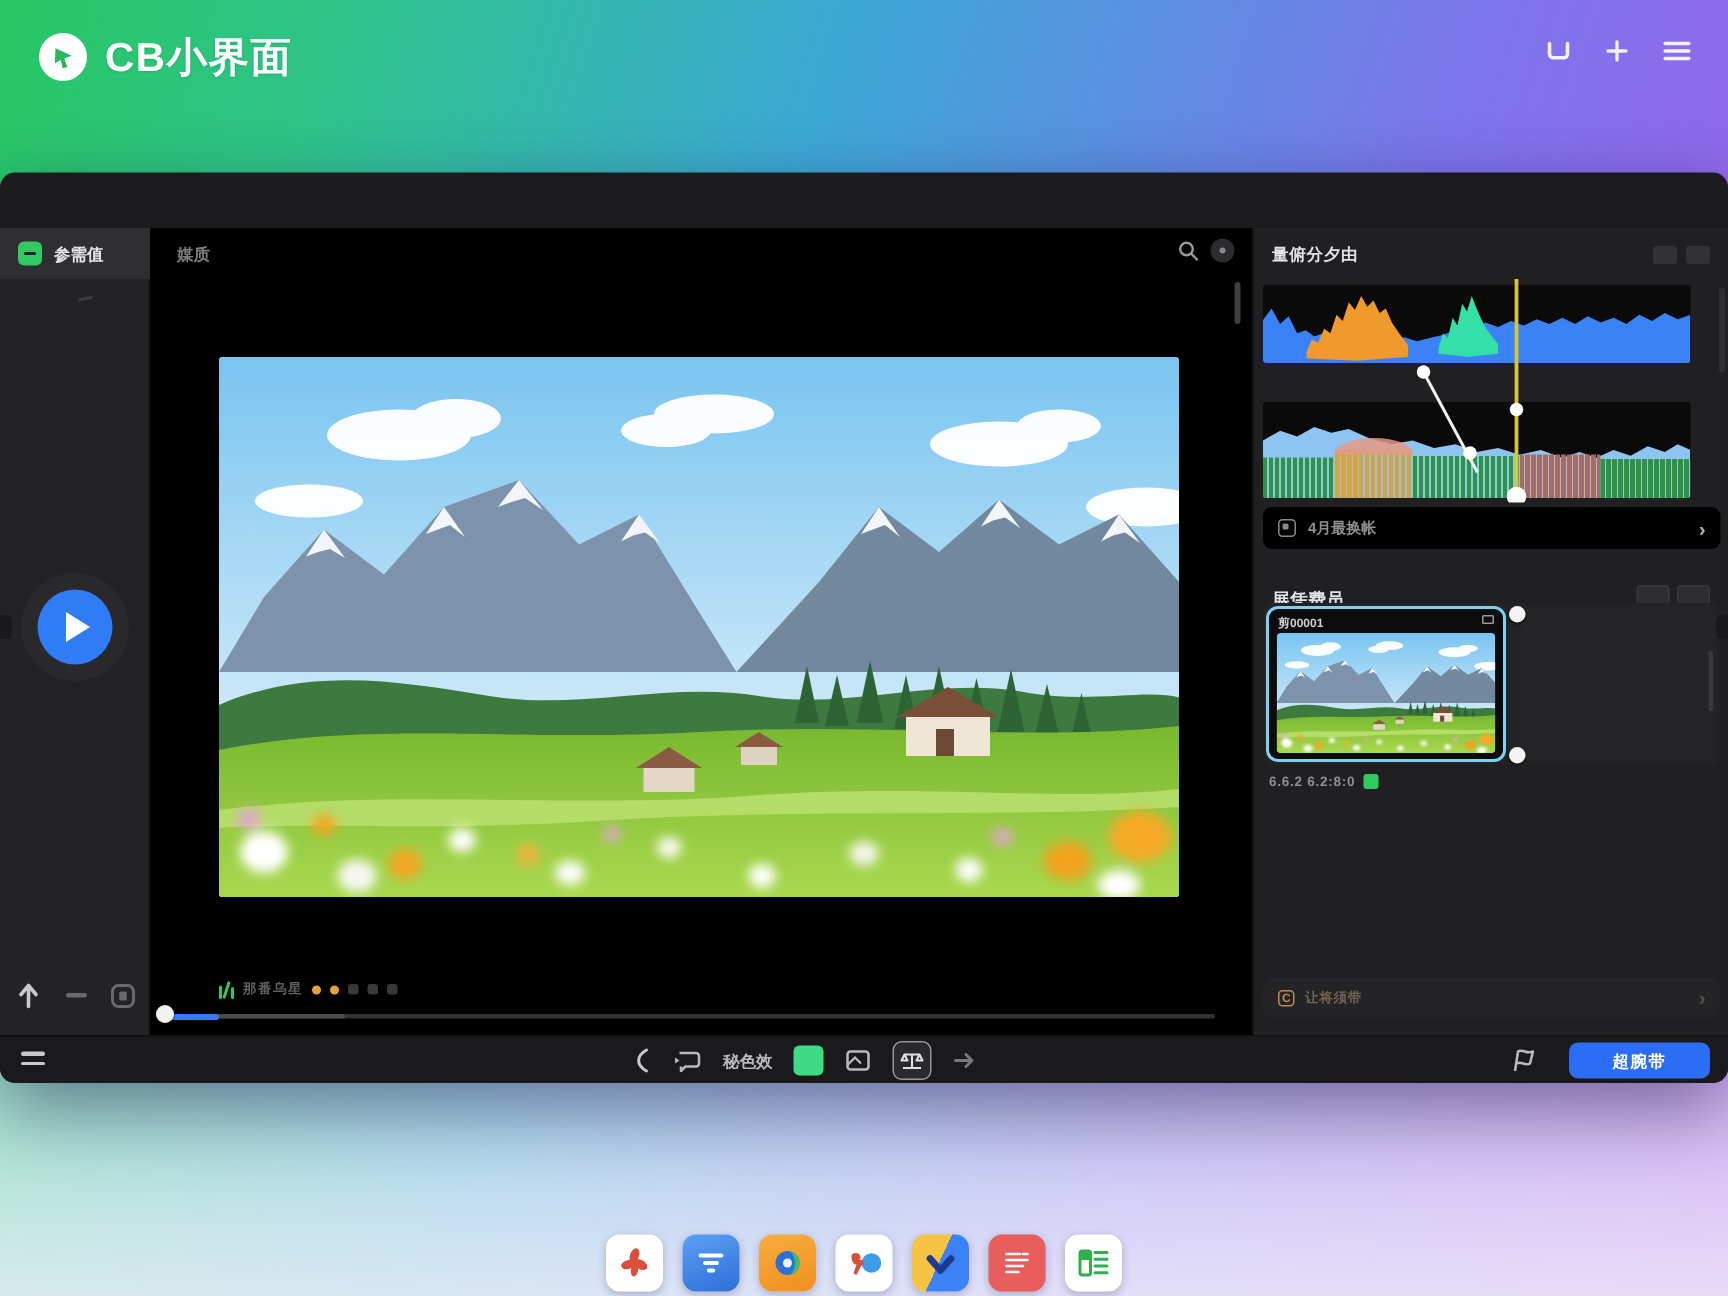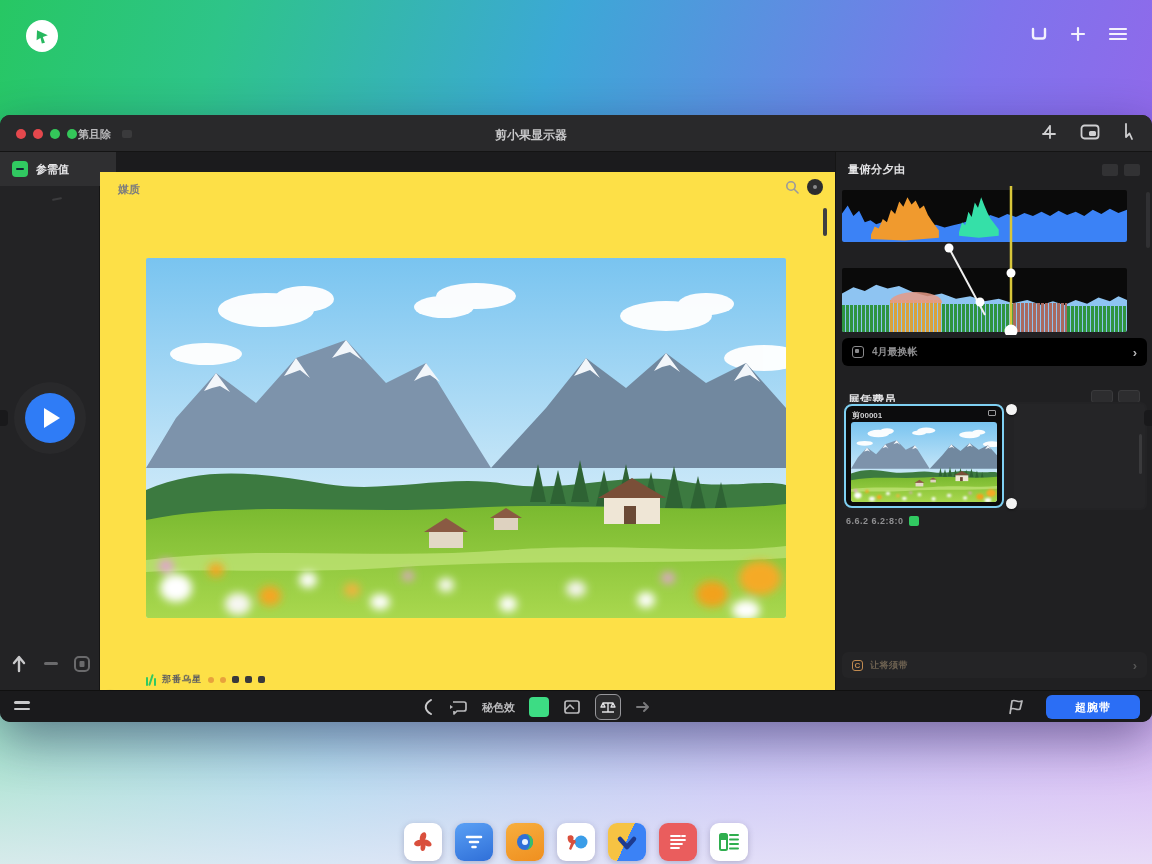--- a/index.html
+++ b/index.html
@@ -31,21 +31,21 @@
   .lib-item { left:0; top:0; width:116px; height:34px; background:#2f2f31; display:flex; align-items:center; gap:8px; padding-left:12px; }
   .lib-ic { width:16px; height:16px; border-radius:4px; background:#31c961; display:flex; align-items:center; justify-content:center; }
   .lib-ic i { width:8px; height:2px; background:#123; border-radius:1px; display:block; }
   .lib-label { font-size:11px; font-weight:700; color:#e6e6e8; }
   .side-check { left:52px; top:46px; width:10px; height:2px; background:#3c3c3e; border-radius:1px; transform:rotate(-12deg); }
   .play-ring { left:14px; top:230px; width:72px; height:72px; border-radius:50%; background:#29292b; }
   .play-btn { left:25px; top:241px; width:50px; height:50px; border-radius:50%; background:#2f7cf6; display:flex; align-items:center; justify-content:center; }
   .play-tri { width:0; height:0; border-left:16px solid #fff; border-top:10px solid transparent; border-bottom:10px solid transparent; margin-left:4px; }
   .side-bottom { left:10px; top:502px; display:flex; gap:16px; align-items:center; color:#b9b9bb; }
 
-  .preview { left:100px; top:37px; width:735px; height:538px; background:#fde047;margin-top:20px; }
+  .preview { left:100px; top:37px; width:735px; height:538px; background:#000000; }
   .pv-label { left:18px; top:10px; font-size:11px; font-weight:700; color:#7c7c7e; }
   .pv-search { right:36px; top:8px; color:#9a9a9c; }
   .pv-dotbtn { right:12px; top:7px; width:16px; height:16px; border-radius:50%; background:#2c2c2e; }
   .pv-dotbtn::after { content:""; position:absolute; left:6px; top:6px; width:4px; height:4px; border-radius:50%; background:#8a8a8c; }
   .pv-scroll { right:8px; top:36px; width:4px; height:28px; border-radius:2px; background:#3f3f41; }
   .scene-main { left:46px; top:86px; width:640px; height:360px; border-radius:2px; overflow:hidden; }
   .marker-row { left:10px; top:501px; display:flex; align-items:center; gap:6px;padding-left:36px; }
   .marker-glyph { display:flex; gap:2px; align-items:flex-end; }
   .marker-glyph i { width:2px; background:#31c961; display:block; border-radius:1px; }
   .marker-txt { font-size:9px; font-weight:700; color:#5e5e60; letter-spacing:1px; }
@@ -208,58 +208,36 @@
 </svg>
 
 <div class="stage">
 
   <div class="abs brand">
     <div class="brand-circle">
       <svg width="20" height="20" viewBox="0 0 24 24">
           <path fill="#27b85f" d="M6 5 L19 11 L13 13.2 L15.5 20 L11.8 21 L10.2 14.4 L5.5 17 Z"></path>
         </svg>
     </div>
+    <div class="brand-text">CB小界面</div>
   </div>
   <div class="abs desk-icons">
     <svg width="18" height="16" viewBox="0 0 18 16">
         <path d="M3 3 v7 a2.5 2.5 0 0 0 2.5 2.5 h7 a2.5 2.5 0 0 0 2.5 -2.5 v-7" fill="none" stroke="rgba(255,255,255,.9)" stroke-width="2.4" stroke-linecap="round"></path>
       </svg>
     <svg width="16" height="16" viewBox="0 0 16 16">
         <path d="M8 2 v12 M2 8 h12" stroke="rgba(255,255,255,.9)" stroke-width="2.2" stroke-linecap="round"></path>
       </svg>
     <svg width="20" height="16" viewBox="0 0 20 16">
         <path d="M2 3 h16 M2 8 h16 M2 13 h16" stroke="rgba(255,255,255,.9)" stroke-width="2.2" stroke-linecap="round"></path>
       </svg>
   </div>
 
   <div class="abs win">
 
-    <div class="abs titlebar">
-      <div class="abs tl-dots">
-        <i style="background:#e5484d"></i>
-        <i style="background:#e5484d"></i>
-        <i style="background:#34c85a"></i>
-        <i style="background:#34c85a"></i>
-      </div>
-      <div class="abs proj-label">第且除</div>
-      <div class="abs proj-mini"></div>
-      <div class="abs win-title">剪小果显示器</div>
-      <div class="abs tb-icons">
-        <svg width="18" height="16" viewBox="0 0 18 16">
-            <path d="M10 2 L4 10 M3 10 h12 M10 2 v12" fill="none" stroke="#cfcfd1" stroke-width="1.8" stroke-linecap="round"></path>
-          </svg>
-        <svg width="20" height="16" viewBox="0 0 20 16">
-            <rect x="1.5" y="1.5" width="17" height="13" rx="3" fill="none" stroke="#cfcfd1" stroke-width="1.8"></rect>
-            <rect x="9" y="7" width="7" height="5" rx="1.5" fill="#cfcfd1"></rect>
-          </svg>
-        <svg width="14" height="18" viewBox="0 0 14 18">
-            <path d="M4 1 L4 14 L7.5 10.5 L10 16" fill="none" stroke="#cfcfd1" stroke-width="1.8" stroke-linecap="round" stroke-linejoin="round"></path>
-          </svg>
-      </div>
-    </div>
 
     <div class="abs sidebar">
       <div class="abs lib-item">
         <span class="lib-ic">
             <i></i>
           </span>
         <span class="lib-label">参需值</span>
       </div>
       <div class="abs side-check"></div>
       <div class="abs play-ring"></div>

